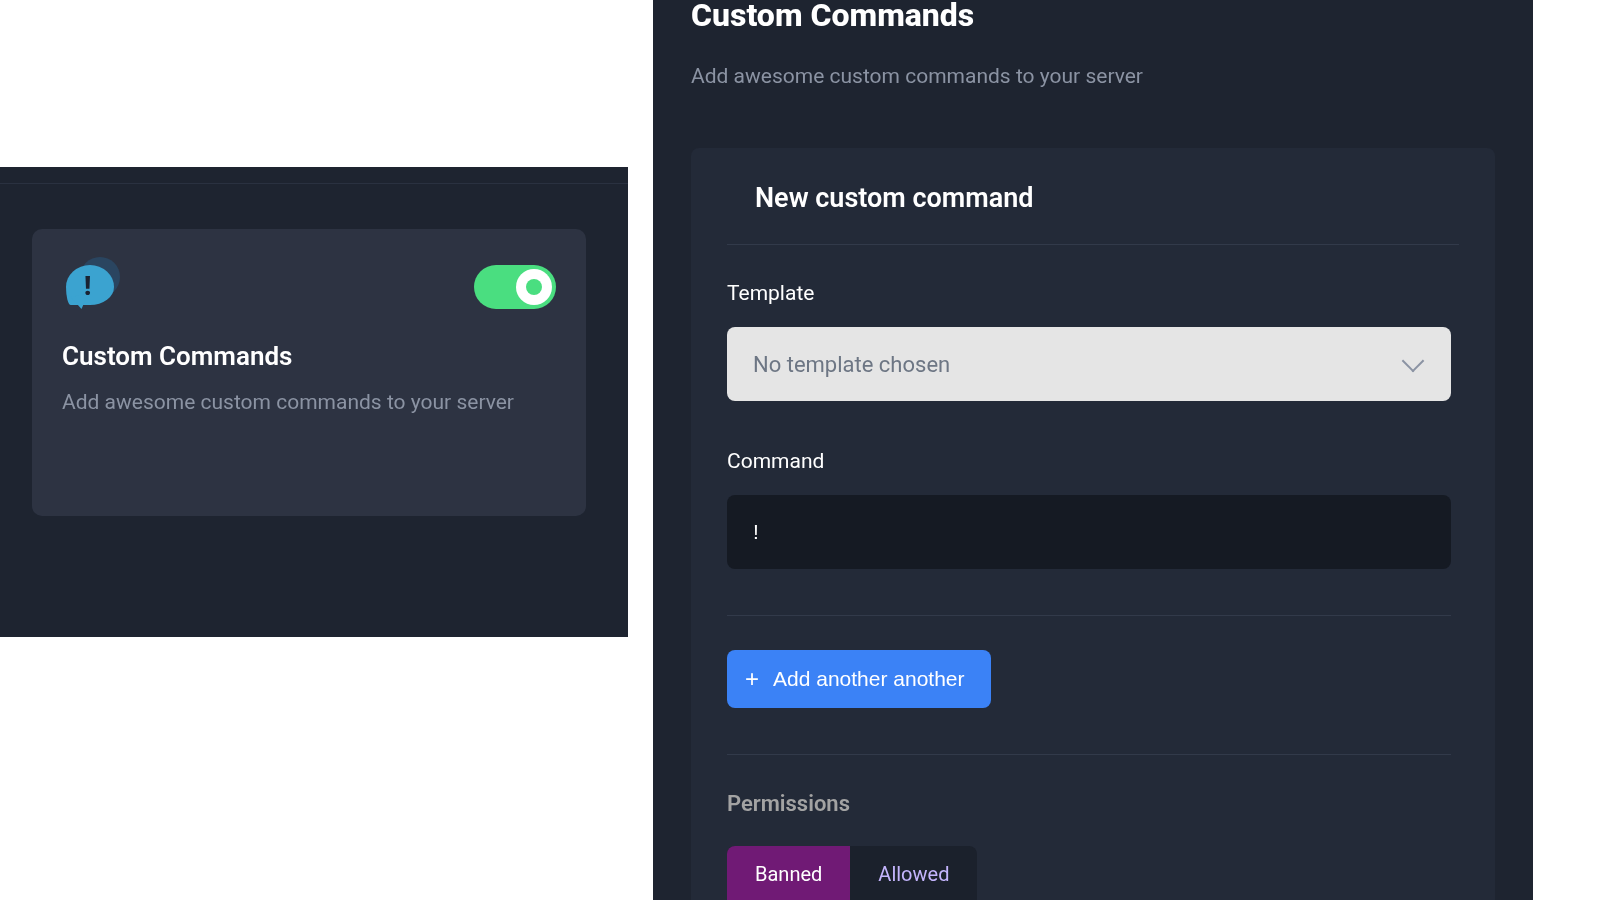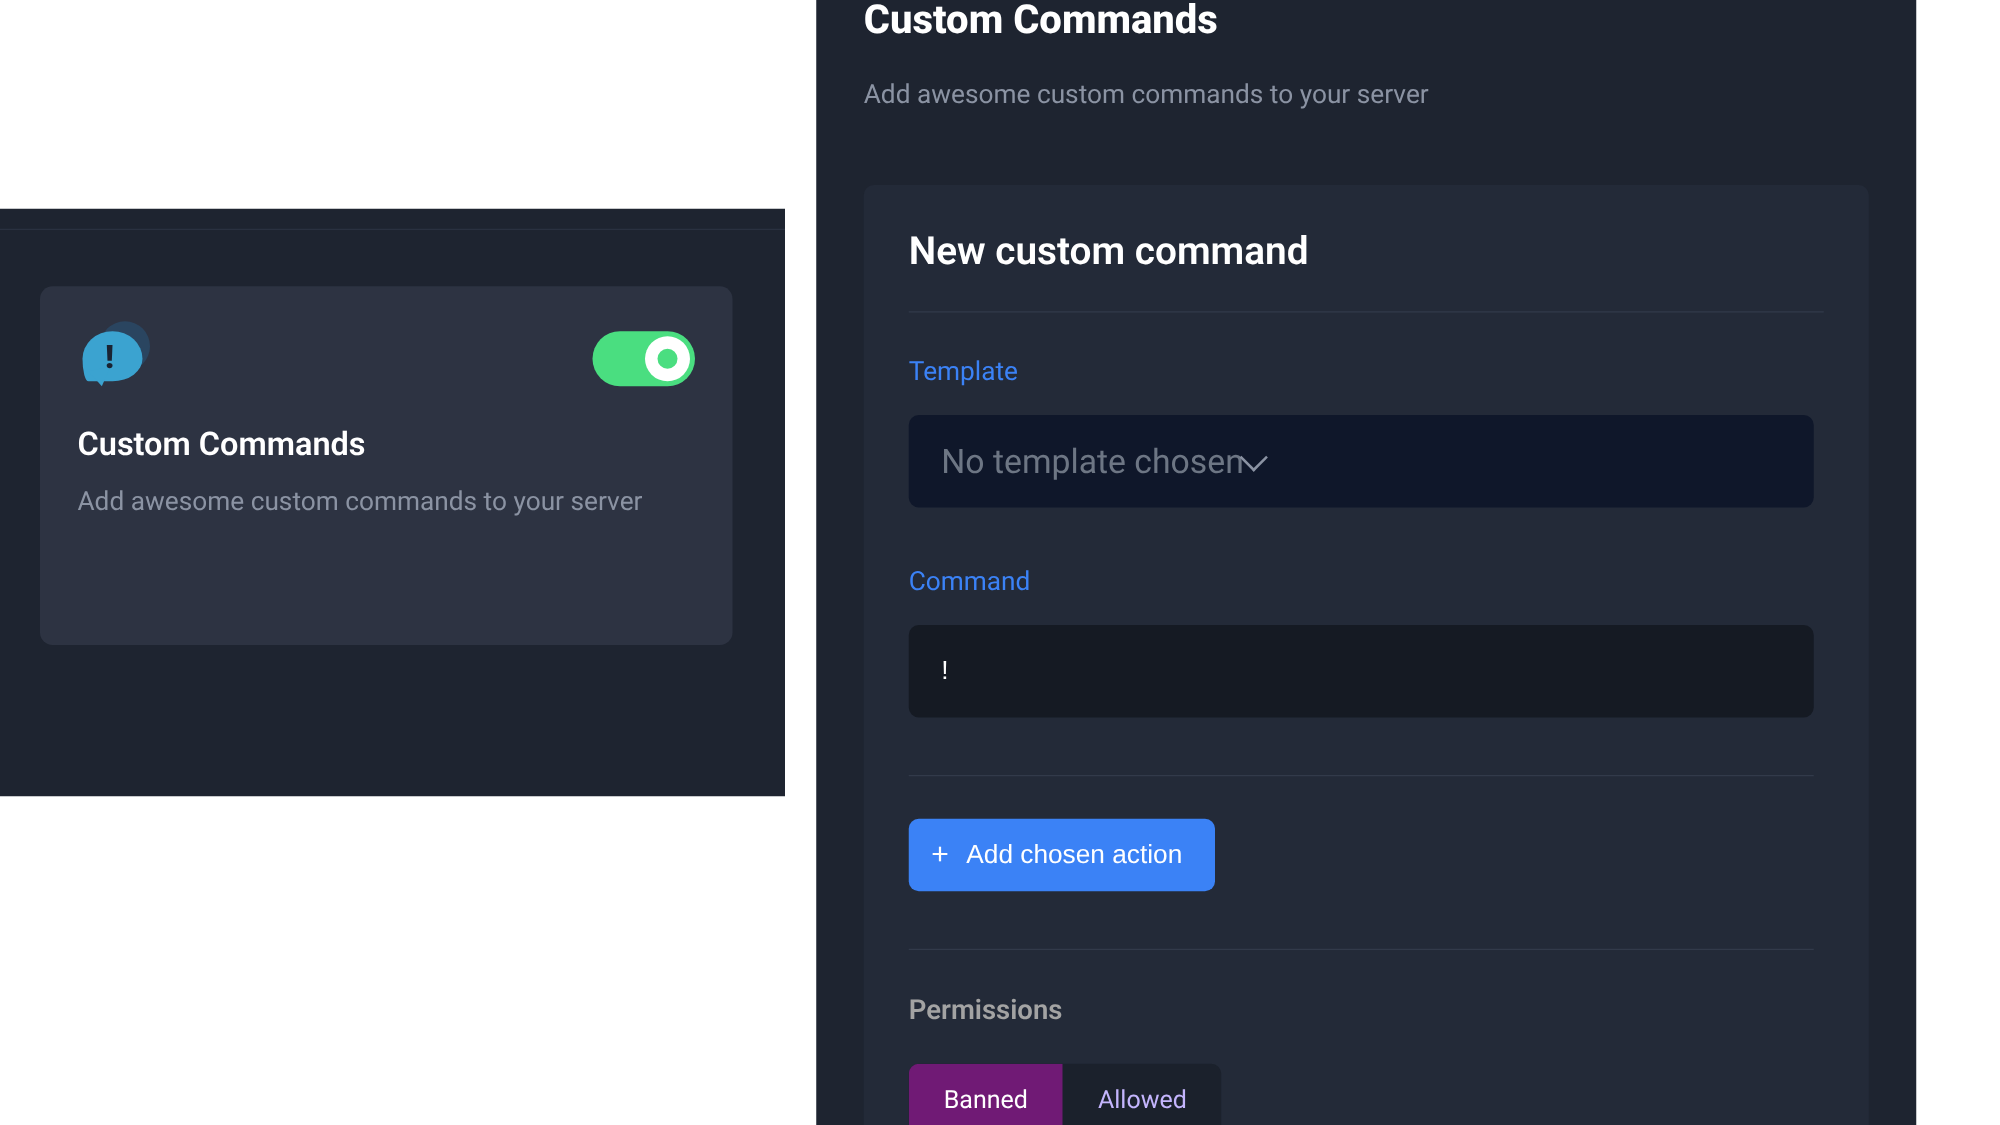--- a/index.html
+++ b/index.html
@@ -153,46 +153,48 @@
       color: #8b93a3;
     }
     .form-wrap {
       margin-top: 60px;
       background: #232a38;
       border-radius: 8px;
       padding: 34px 36px 0;
       min-height: 800px;
     }
     .form-title {
-      font-size: 31px;
+      font-size: 27px;
       font-weight: 600;
       color: #ffffff;
+      margin-left: 28px;
     }
     .form-divider {
       margin-top: 30px;
       height: 1px;
       background: #323a4a;
     }
     .field-label {
       font-size: 21px;
-      color: #3b82f6;
+      color: #ffffff;
     }
     .label-template { margin-top: 36px; }
     .select-box {
       margin-top: 22px;
       width: 724px;
       height: 74px;
-      background: #0f172a;
+      background: #e5e5e5;
       border-radius: 8px;
       display: flex;
       align-items: center;
       padding: 0 26px;
       color: #6d7684;
-      font-size: 27px;
+      font-size: 22px;
       cursor: pointer;
+      justify-content: space-between;
     }
     .chevron-down {
       width: 16px;
       height: 16px;
       border-right: 2px solid #8b93a3;
       border-bottom: 2px solid #8b93a3;
       transform: rotate(45deg);
       margin-top: -6px;
       margin-right: 4px;
     }
@@ -297,21 +299,21 @@
       <span class="chevron-down"></span>
     </div>
 
     <div class="field-label label-command">Command</div>
     <input class="input-box" type="text" value="!" style="">
 
     <div class="divider2"></div>
 
     <button class="add-action-btn">
       <span class="plus-icon">+</span>
-      <span>Add chosen action</span>
+      <span>Add another another</span>
     </button>
 
     <div class="divider3"></div>
 
     <div class="perm-title">Permissions</div>
     <div class="tabs">
       <div class="tab active">Banned</div>
       <div class="tab">Allowed</div>
     </div>
   </div>

